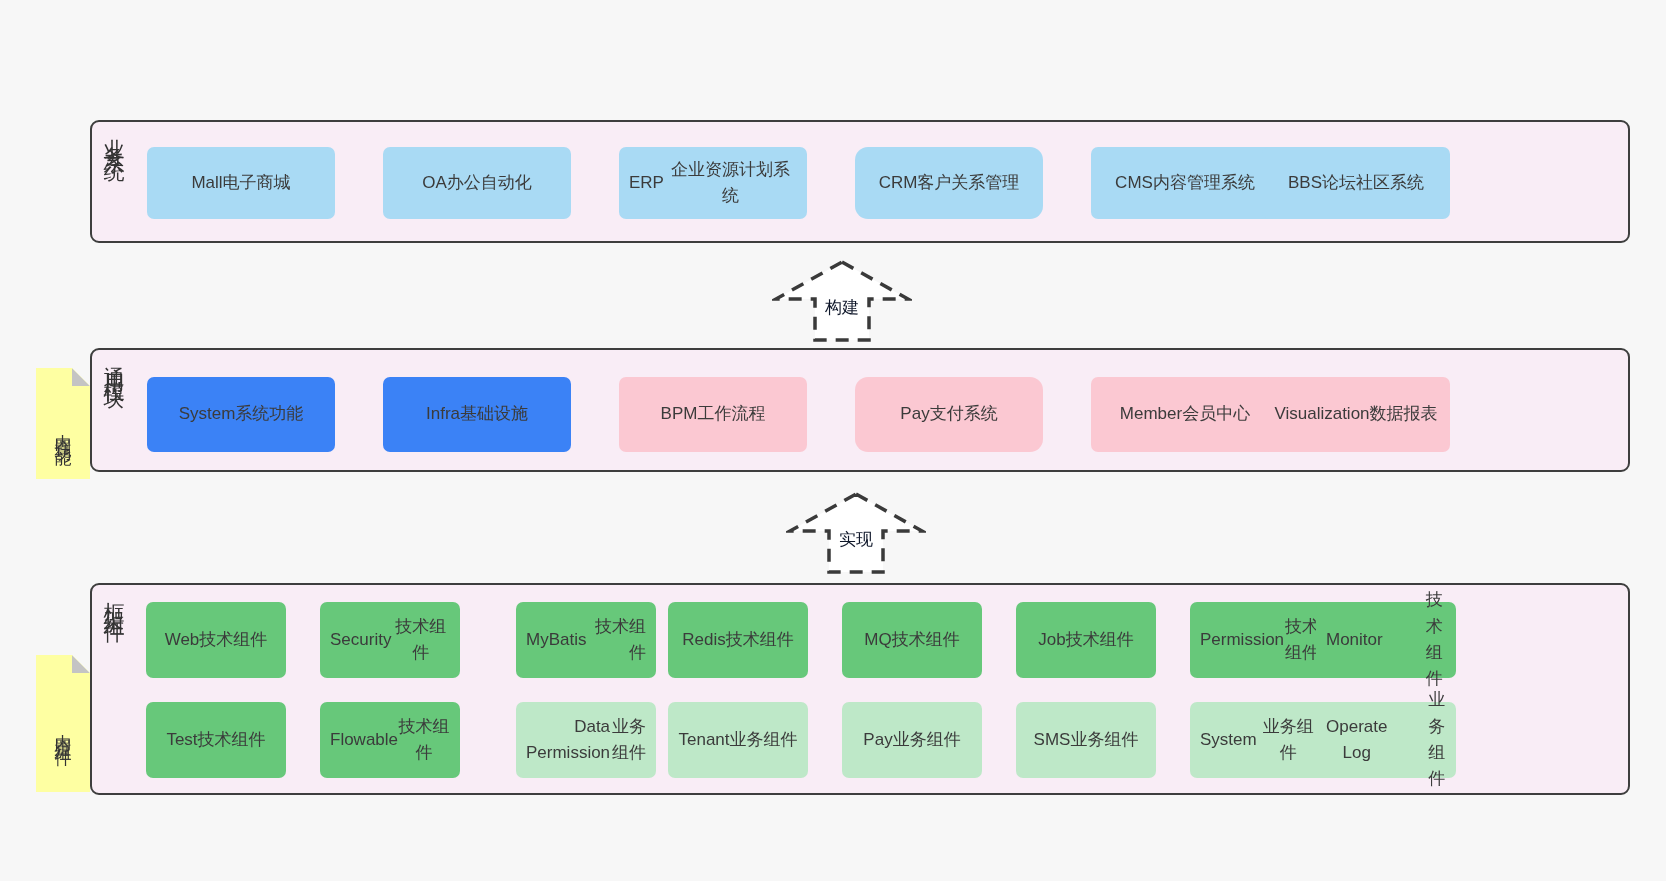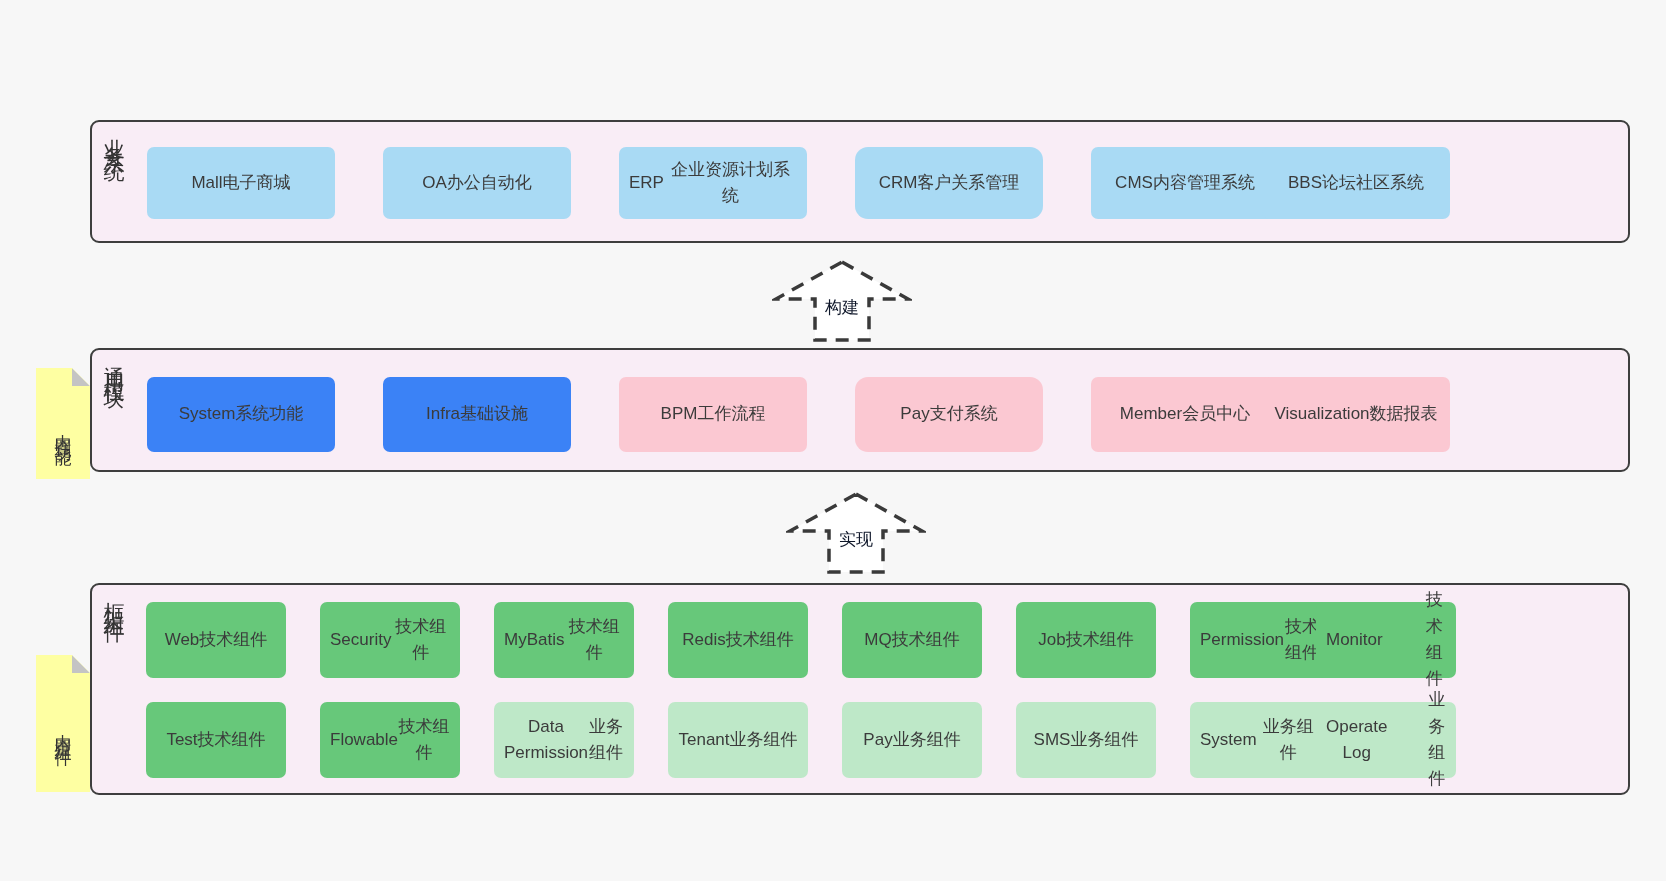--- a/index.html
+++ b/index.html
@@ -48,21 +48,21 @@
   #layer-business .box { width:188px; height:72px; top:25px; }
   #layer-modules  .box { width:188px; height:75px; top:27px; }
   #layer-components .box { width:140px; height:76px; }
   #layer-components .r1 { top:17px; }
   #layer-components .r2 { top:117px; }
 
   
   .c1 { left:55px; }  .c2 { left:291px; } .c3 { left:527px; }
   .c4 { left:763px;border-radius:13px; } .c5 { left:999px; } .c6 { left:1170px; }
   
-  .g1 { left:54px; }   .g2 { left:228px; }  .g3 { left:402px; }  .g4 { left:576px; }
+  .g1 { left:54px; }   .g2 { left:228px; }  .g3 { left:424px;text-align:right; }  .g4 { left:576px; }
   .g5 { left:750px; }  .g6 { left:924px; }  .g7 { left:1098px; } .g8 { left:1224px;gap:40px; }
 
   .box-blue        { background:#a9daf4; }
   .box-red         { background:#3b82f6; }
   .box-pink        { background:#fbc8d2; }
   .box-green       { background:#67c87a; }
   .box-green-light { background:#bee8c8; }
 
   
   .note {

